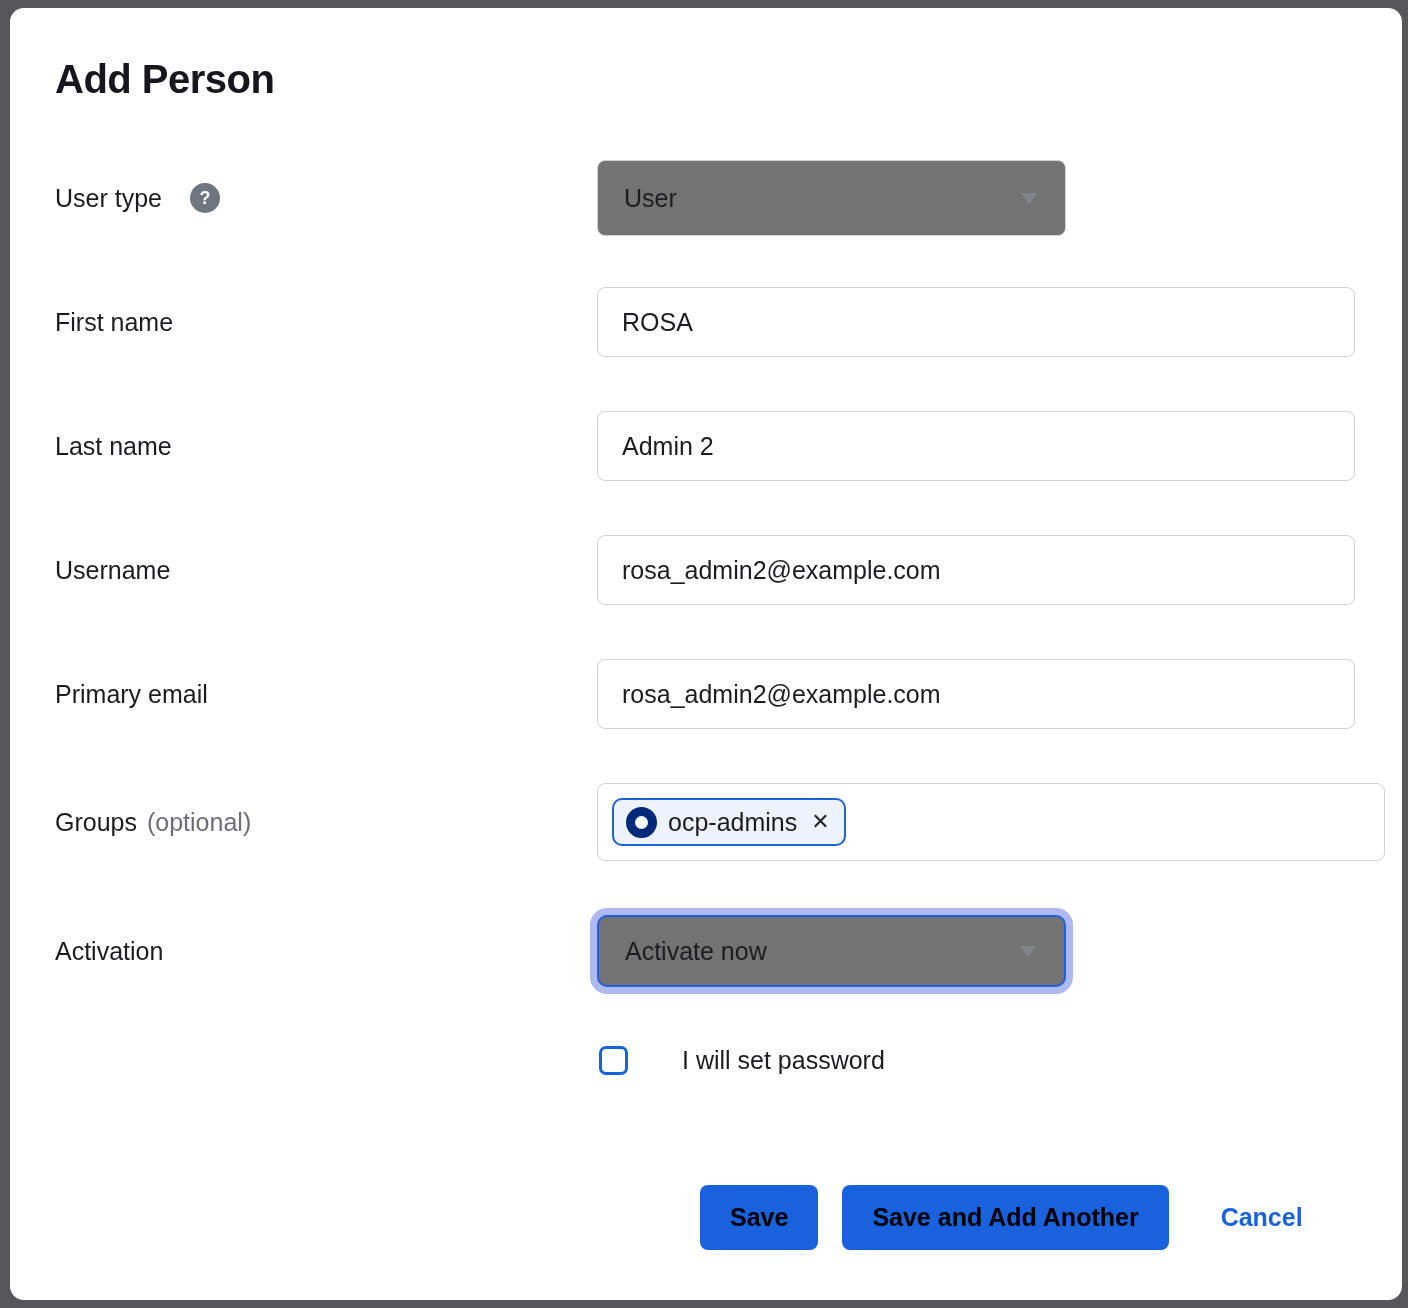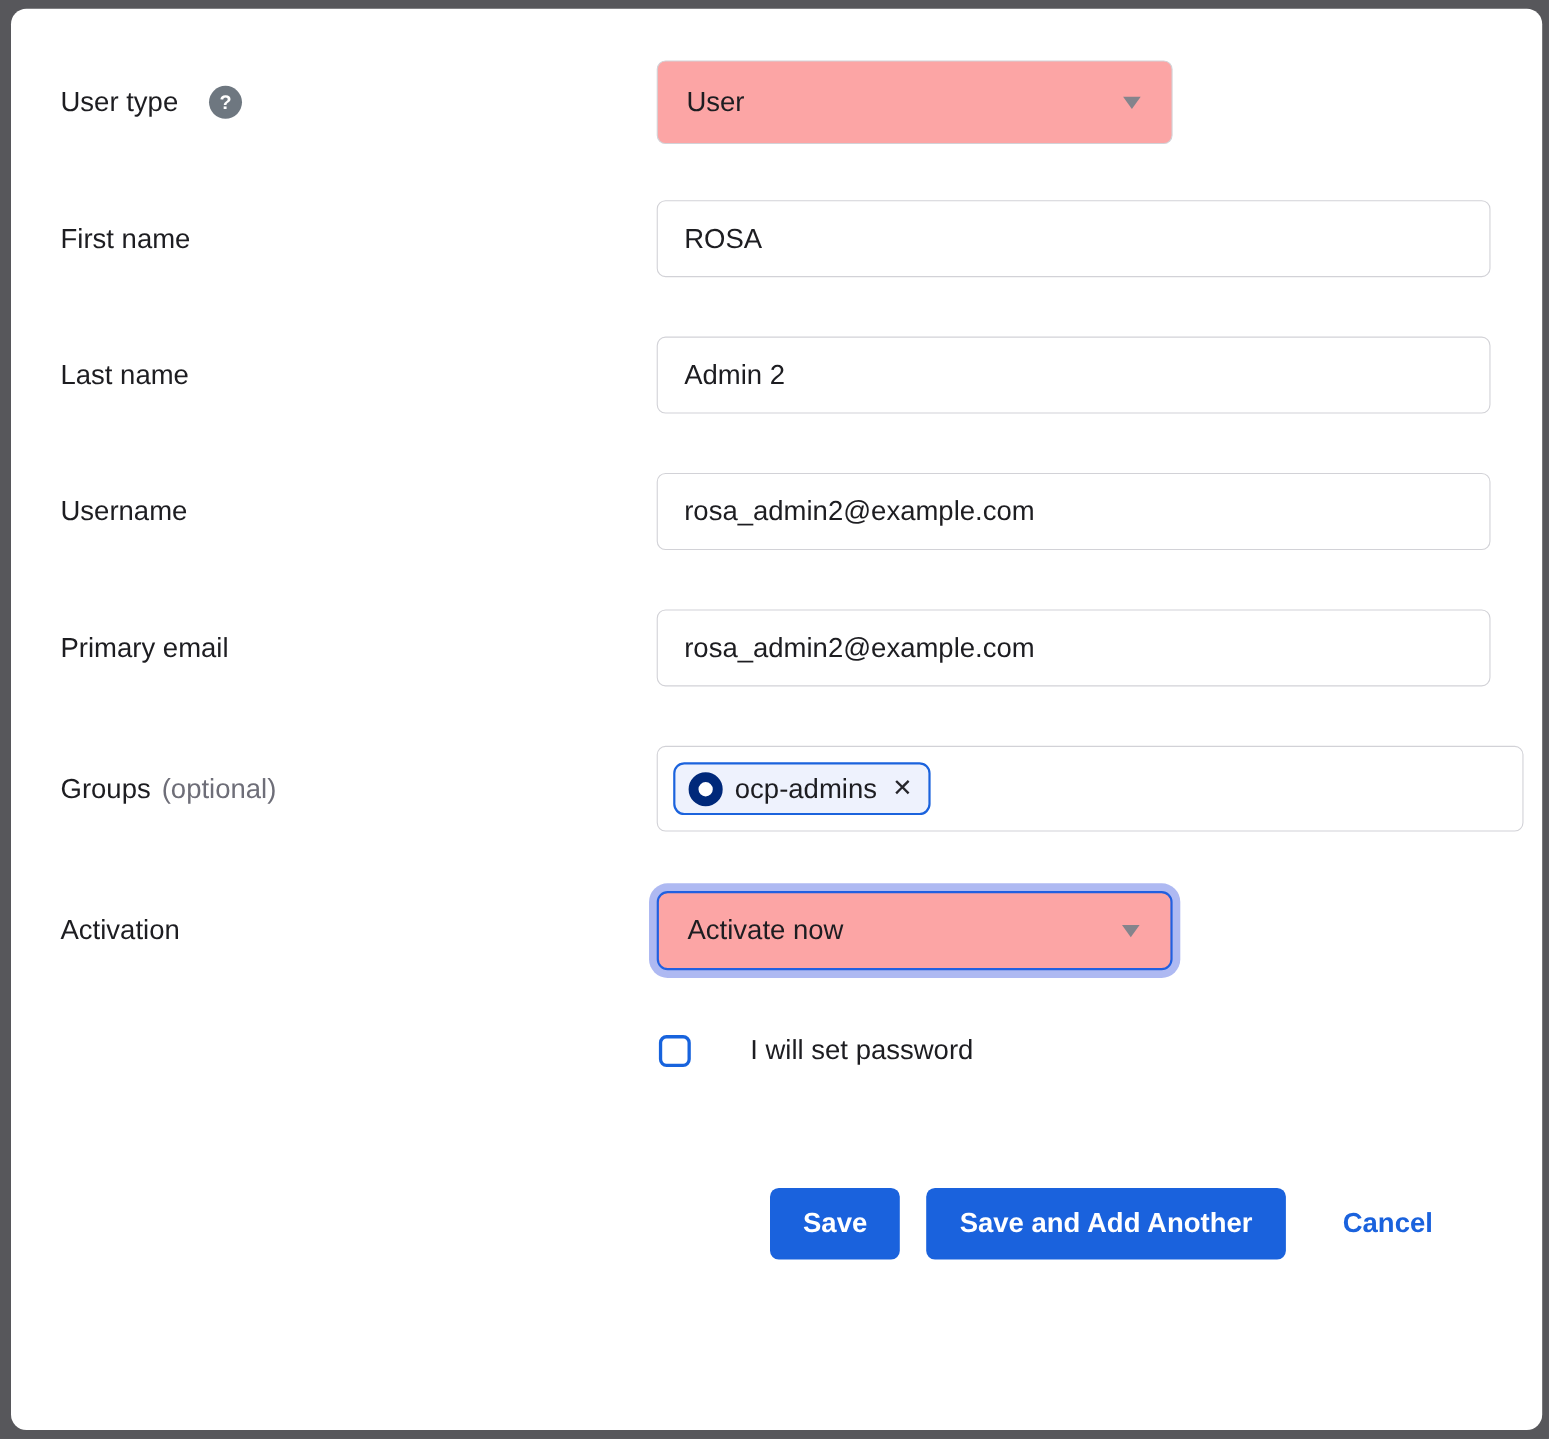--- a/index.html
+++ b/index.html
@@ -58,21 +58,21 @@
     font-weight: 700;
     display: flex; align-items: center; justify-content: center;
     margin-left: 28px;
     cursor: pointer;
   }
   .select-box {
     width: 469px;
     height: 76px;
     border: 1.5px solid #d2d2d7;
     border-radius: 8px;
-    background: #fca5a5;
+    background: #737373;
     display: flex;
     align-items: center;
     justify-content: space-between;
     padding: 0 28px 0 26px;
     font-size: 25px;
     color: #1d1d21;
     cursor: pointer;
   }
   .select-box.focused {
     height: 72px;
@@ -159,21 +159,21 @@
   .footer-row {
     display: flex;
     align-items: center;
     margin-left: 645px;
   }
   .btn-primary {
     height: 65px;
     background: #1a62dd;
     border: none;
     border-radius: 8px;
-    color: #ffffff;
+    color: #000000;
     font-size: 25px;
     font-weight: 700;
     font-family: "Liberation Sans", sans-serif;
     padding: 0 30px;
     cursor: pointer;
   }
   .btn-save { margin-right: 24px; }
   .link-cancel {
     font-size: 25px;
     font-weight: 700;
@@ -188,20 +188,21 @@
   .mb-59 { margin-bottom: 59px; }
   .mb-110 { margin-bottom: 110px; gap: 31px; }
 </style>
 </head>
 <body>
 
 <div class="backdrop"></div>
 
 <div class="modal">
 
+  <h1 class="dialog-title">Add Person</h1>
 
   <div class="row mb-51">
     <div class="label-col">
       <span class="field-label">User type</span>
       <span class="help-icon">?</span>
     </div>
     <div class="select-box">
       <span>User</span>
       <span class="chevron-down"></span>
     </div>

